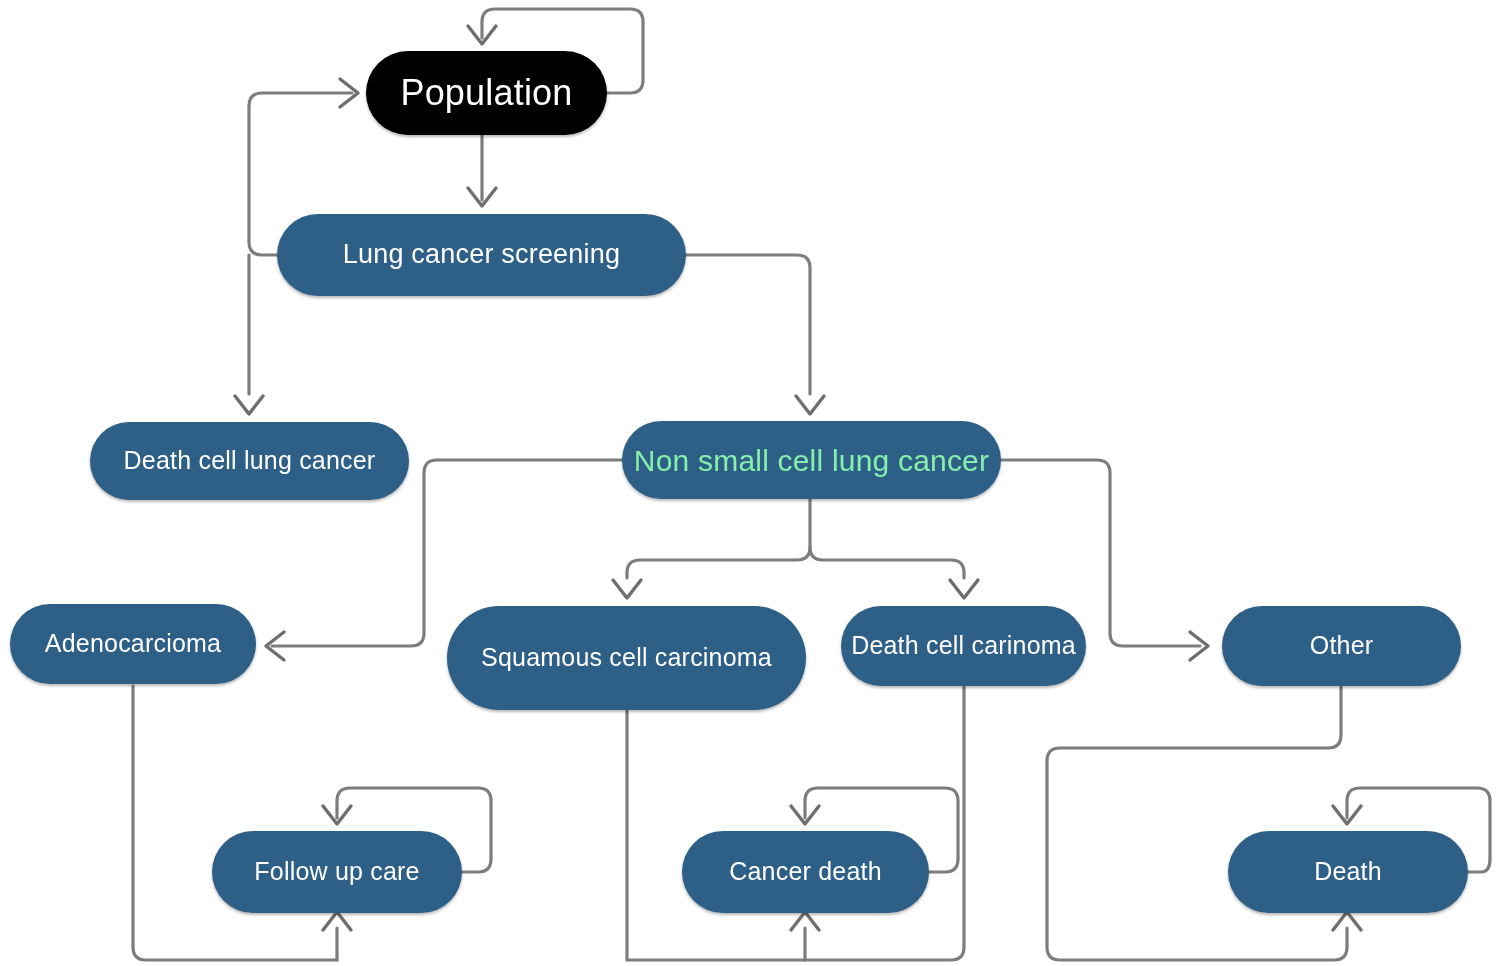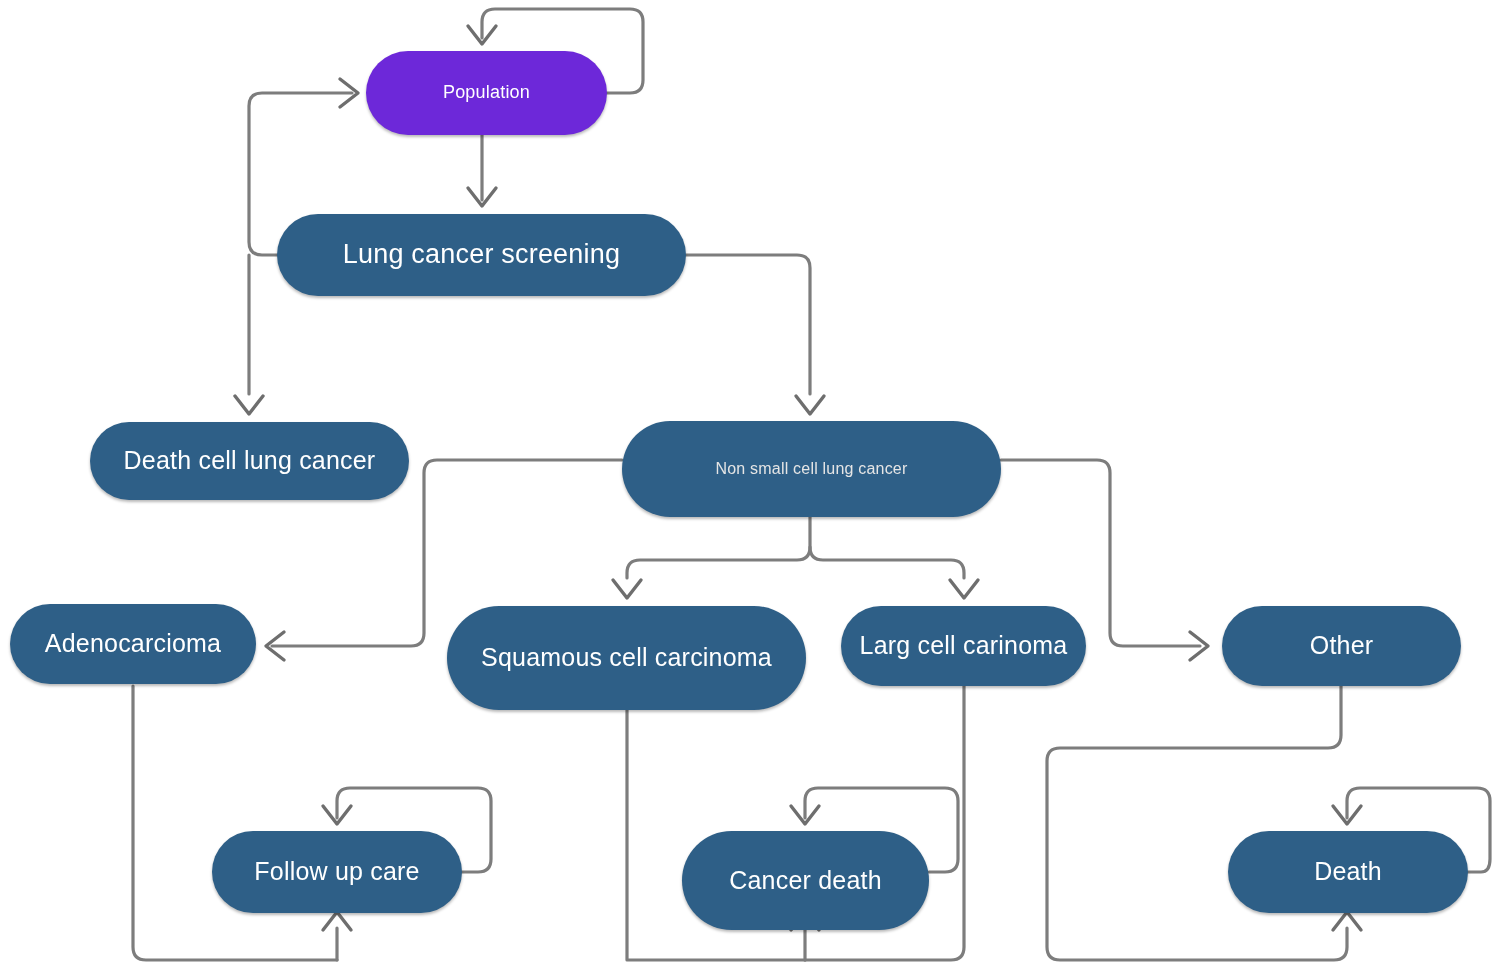--- a/index.html
+++ b/index.html
@@ -147,47 +147,47 @@
       <path class="arrow-head" d="M 791 806 L 805 824 L 819 806"></path>
     </g>
 
     <g>
       <path class="edge-path" d="M 1468 872 L 1481 872 Q 1490 872 1490 859 L 1490 801 Q 1490 788 1477 788 L 1360 788 Q 1347 788 1347 801 L 1347 818" stroke="#7d7d7d"></path>
       <path class="arrow-head" d="M 1333 806 L 1347 824 L 1361 806"></path>
     </g>
 
   </svg>
 
-  <div class="node" id="node-population" style="left: 366px; top: 51px; width: 241px; height: 84px; font-size: 18px; background: #6d28d9; color: rgb(255, 255, 255);">
+  <div class="node" id="node-population" style="left: 366px; top: 51px; width: 241px; height: 84px; font-size: 36px; background: #000000; color: rgb(255, 255, 255);">
     <span class="node-label">Population</span>
   </div>
   <div class="node" id="node-screening" style="left: 277px; top: 214px; width: 409px; height: 82px; font-size: 27px; background: rgb(46, 95, 135); color: rgb(255, 255, 255);">
     <span class="node-label">Lung cancer screening</span>
   </div>
   <div class="node" id="node-sclc" style="left: 90px; top: 422px; width: 319px; height: 78px; font-size: 25px; background: rgb(46, 95, 135); color: rgb(255, 255, 255);">
     <span class="node-label">Death cell lung cancer</span>
   </div>
-  <div class="node" id="node-nsclc" style="left: 622px; top: 421px; width: 379px; height: 96px; font-size: 16px; background: rgb(46, 95, 135); color: #e5e5e5;">
+  <div class="node" id="node-nsclc" style="left: 622px; top: 421px; width: 379px; height: 78px; font-size: 30px; background: rgb(46, 95, 135); color: #86efac;">
     <span class="node-label">Non small cell lung cancer</span>
   </div>
   <div class="node" id="node-adenocarcinoma" style="left: 10px; top: 604px; width: 246px; height: 80px; font-size: 25px; background: rgb(46, 95, 135); color: rgb(255, 255, 255);">
     <span class="node-label">Adenocarcioma</span>
   </div>
   <div class="node" id="node-squamous" style="left: 447px; top: 606px; width: 359px; height: 104px; font-size: 25px; background: rgb(46, 95, 135); color: rgb(255, 255, 255);">
     <span class="node-label">Squamous cell carcinoma</span>
   </div>
   <div class="node" id="node-large-cell" style="left: 841px; top: 606px; width: 245px; height: 80px; font-size: 25px; background: rgb(46, 95, 135); color: rgb(255, 255, 255);">
-    <span class="node-label">Larg cell carinoma</span>
+    <span class="node-label">Death cell carinoma</span>
   </div>
   <div class="node" id="node-other" style="left: 1222px; top: 606px; width: 239px; height: 80px; font-size: 25px; background: rgb(46, 95, 135); color: rgb(255, 255, 255);">
     <span class="node-label">Other</span>
   </div>
   <div class="node" id="node-follow-up-care" style="left: 212px; top: 831px; width: 250px; height: 82px; font-size: 25px; background: rgb(46, 95, 135); color: rgb(255, 255, 255);">
     <span class="node-label">Follow up care</span>
   </div>
-  <div class="node" id="node-cancer-death" style="left: 682px; top: 831px; width: 247px; height: 99px; font-size: 25px; background: rgb(46, 95, 135); color: rgb(255, 255, 255);">
+  <div class="node" id="node-cancer-death" style="left: 682px; top: 831px; width: 247px; height: 82px; font-size: 25px; background: rgb(46, 95, 135); color: rgb(255, 255, 255);">
     <span class="node-label">Cancer death</span>
   </div>
   <div class="node" id="node-death" style="left: 1228px; top: 831px; width: 240px; height: 82px; font-size: 25px; background: rgb(46, 95, 135); color: rgb(255, 255, 255);">
     <span class="node-label">Death</span>
   </div>
 
 </div>
 
 </body></html>

